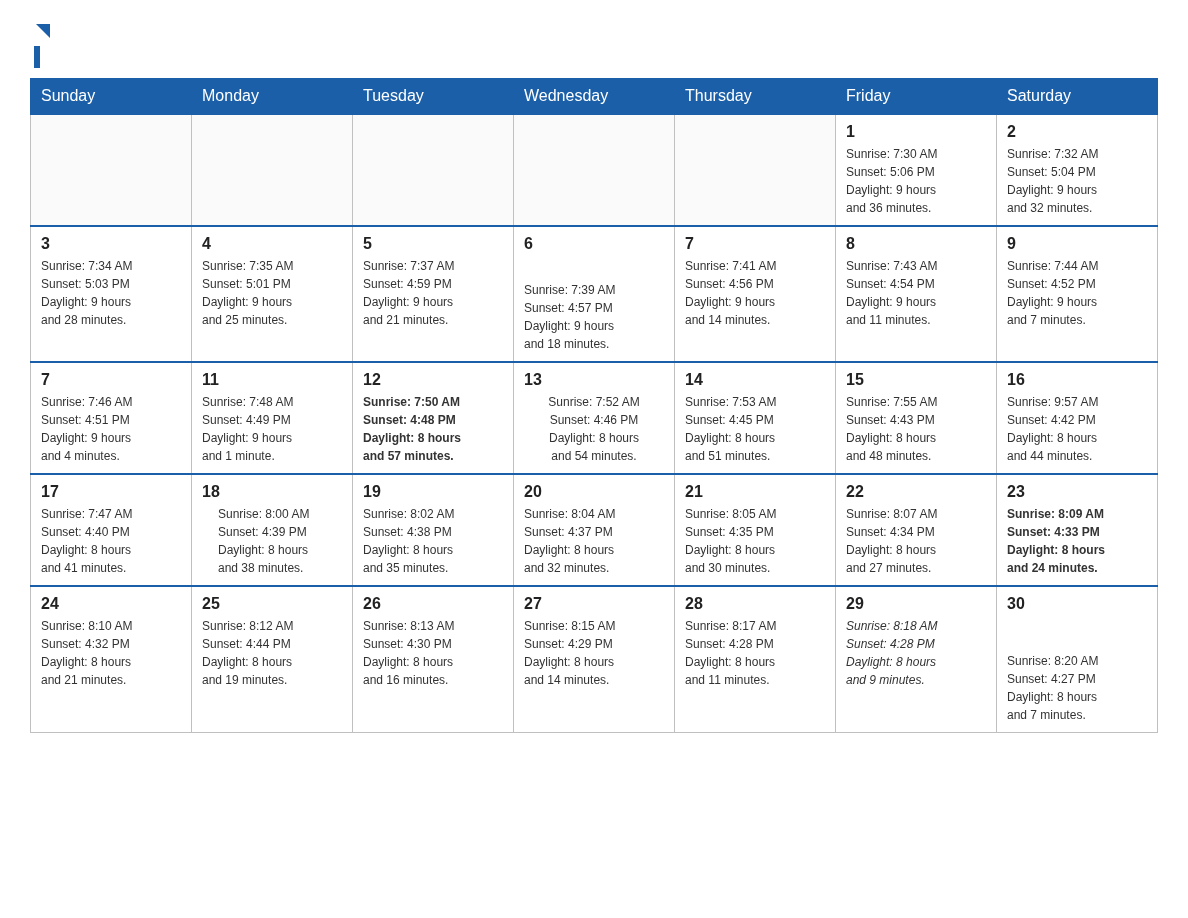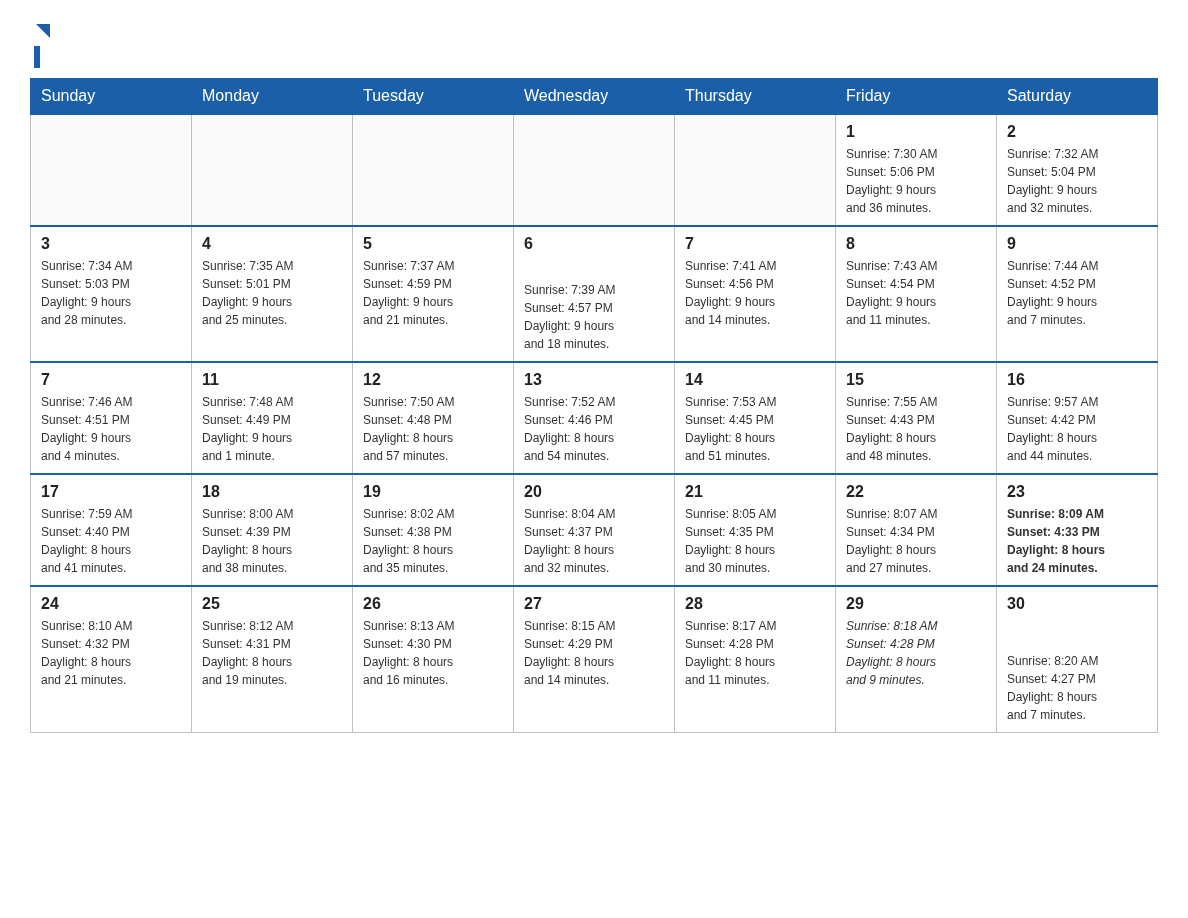--- a/index.html
+++ b/index.html
@@ -228,28 +228,28 @@
         </td>
         <td>
           <span class="day-number">11</span>
           <div class="day-info" style="white-space: pre-line;">Sunrise: 7:48 AM
 Sunset: 4:49 PM
 Daylight: 9 hours
 and 1 minute.</div>
         </td>
         <td>
           <span class="day-number">12</span>
-          <div class="day-info" style="white-space: pre-line;">Sunrise: 7:50 AM
+          <div class="day-info" style="white-space: pre-line; font-weight: bold;">Sunrise: 7:50 AM
 Sunset: 4:48 PM
 Daylight: 8 hours
 and 57 minutes.</div>
         </td>
         <td>
           <span class="day-number">13</span>
-          <div class="day-info" style="white-space: pre-line;">Sunrise: 7:52 AM
+          <div class="day-info" style="white-space: pre-line; text-align: center;">Sunrise: 7:52 AM
 Sunset: 4:46 PM
 Daylight: 8 hours
 and 54 minutes.</div>
         </td>
         <td>
           <span class="day-number">14</span>
           <div class="day-info" style="white-space: pre-line;">Sunrise: 7:53 AM
 Sunset: 4:45 PM
 Daylight: 8 hours
 and 51 minutes.</div>
@@ -265,28 +265,28 @@
           <span class="day-number">16</span>
           <div class="day-info" style="white-space: pre-line;">Sunrise: 9:57 AM
 Sunset: 4:42 PM
 Daylight: 8 hours
 and 44 minutes.</div>
         </td>
       </tr>
       <tr class="week-row">
         <td>
           <span class="day-number">17</span>
-          <div class="day-info" style="white-space: pre-line;">Sunrise: 7:59 AM
+          <div class="day-info" style="white-space: pre-line;">Sunrise: 7:47 AM
 Sunset: 4:40 PM
 Daylight: 8 hours
 and 41 minutes.</div>
         </td>
         <td>
           <span class="day-number">18</span>
-          <div class="day-info" style="white-space: pre-line;">Sunrise: 8:00 AM
+          <div class="day-info" style="white-space: pre-line; margin-left: 16px;">Sunrise: 8:00 AM
 Sunset: 4:39 PM
 Daylight: 8 hours
 and 38 minutes.</div>
         </td>
         <td>
           <span class="day-number">19</span>
           <div class="day-info" style="white-space: pre-line;">Sunrise: 8:02 AM
 Sunset: 4:38 PM
 Daylight: 8 hours
 and 35 minutes.</div>
@@ -324,21 +324,21 @@
         <td>
           <span class="day-number">24</span>
           <div class="day-info" style="white-space: pre-line;">Sunrise: 8:10 AM
 Sunset: 4:32 PM
 Daylight: 8 hours
 and 21 minutes.</div>
         </td>
         <td>
           <span class="day-number">25</span>
           <div class="day-info" style="white-space: pre-line;">Sunrise: 8:12 AM
-Sunset: 4:31 PM
+Sunset: 4:44 PM
 Daylight: 8 hours
 and 19 minutes.</div>
         </td>
         <td>
           <span class="day-number">26</span>
           <div class="day-info" style="white-space: pre-line;">Sunrise: 8:13 AM
 Sunset: 4:30 PM
 Daylight: 8 hours
 and 16 minutes.</div>
         </td>

